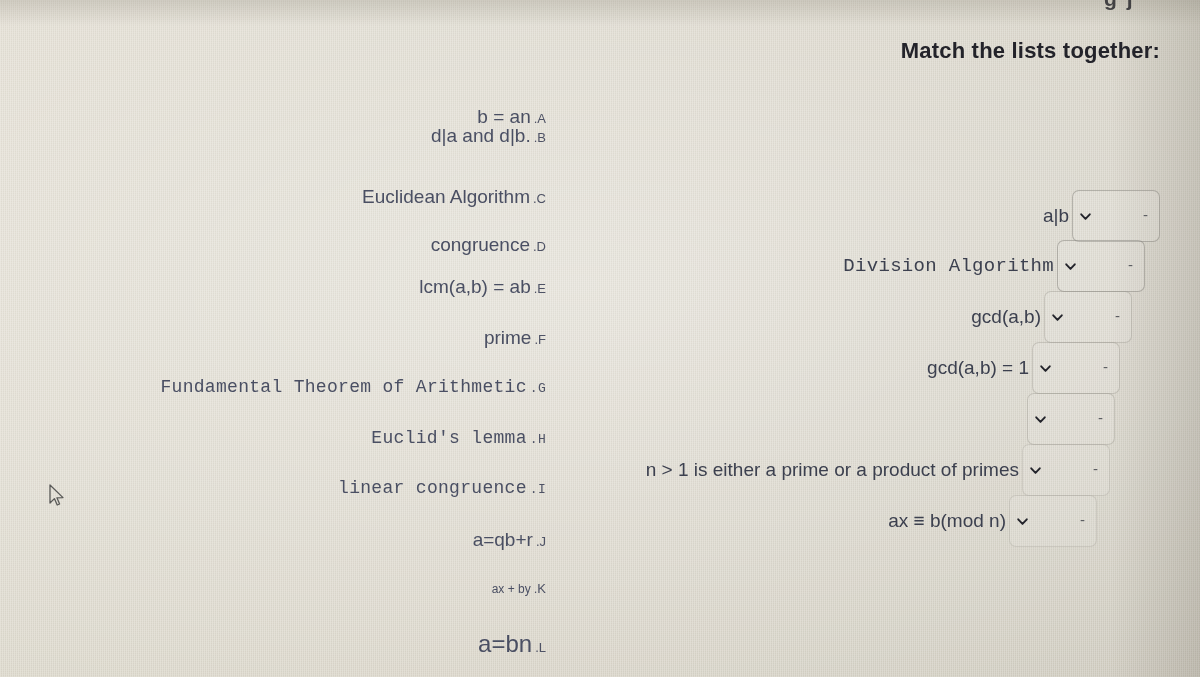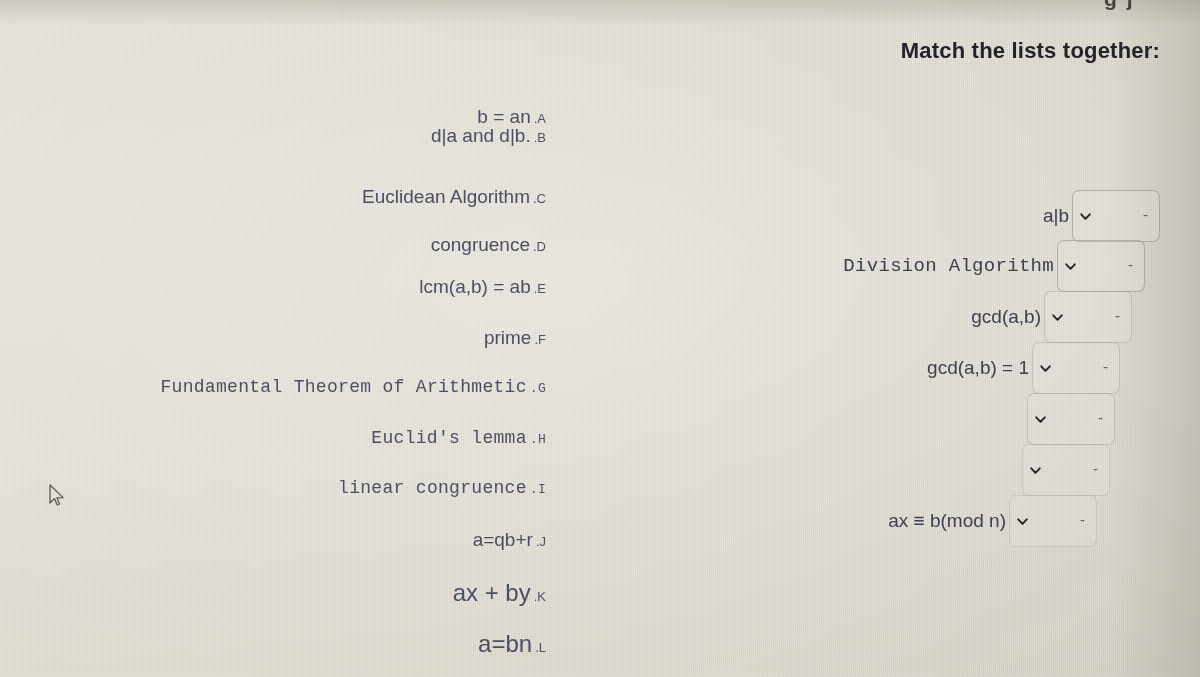--- a/index.html
+++ b/index.html
@@ -179,21 +179,21 @@
       <div class="left-item" style="top: 0px; margin-top: 32px;"><span class="term f-sans" style="font-size: 19px;">b = an</span><span class="letter f-sans">.A</span></div>
       <div class="left-item" style="top: 51px;"><span class="term f-sans" style="font-size: 19px;">d|a and d|b.</span><span class="letter f-sans">.B</span></div>
       <div class="left-item" style="top: 112px;"><span class="term f-sans" style="font-size: 19px;">Euclidean Algorithm</span><span class="letter f-sans">.C</span></div>
       <div class="left-item" style="top: 152px; margin-top: 8px;"><span class="term f-sans" style="font-size: 19px;">congruence</span><span class="letter f-sans">.D</span></div>
       <div class="left-item" style="top: 202px;"><span class="term f-sans" style="font-size: 19px;">lcm(a,b) = ab</span><span class="letter f-sans">.E</span></div>
       <div class="left-item" style="top: 253px;"><span class="term f-sans" style="font-size: 19px;">prime</span><span class="letter f-sans">.F</span></div>
       <div class="left-item" style="top: 303px;"><span class="term f-mono" style="font-size: 18px;">Fundamental Theorem of Arithmetic</span><span class="letter f-mono">.G</span></div>
       <div class="left-item" style="top: 354px;"><span class="term f-mono" style="font-size: 18px;">Euclid's lemma</span><span class="letter f-mono">.H</span></div>
       <div class="left-item" style="top: 404px;"><span class="term f-mono" style="font-size: 18px;">linear congruence</span><span class="letter f-mono">.I</span></div>
       <div class="left-item" style="top: 455px;"><span class="term f-sans" style="font-size: 19px;">a=qb+r</span><span class="letter f-sans">.J</span></div>
-      <div class="left-item" style="top: 505px;"><span class="term f-sans" style="font-size: 24px;">ax + by</span><span class="letter f-sans">.K</span></div>
+      <div class="left-item" style="top: 505px;"><span class="term f-sans" style="font-size: 12px;">ax + by</span><span class="letter f-sans">.K</span></div>
       <div class="left-item" style="top: 556px;"><span class="term f-sans" style="font-size: 24px;">a=bn</span><span class="letter f-sans">.L</span></div>
     </div>
 
   <div id="right-column">
       <div class="right-row" style="top: 0px; right: 40px; margin-left: 24px;">
         <span class="right-label f-sans">a|b</span>
         <div class="select-box ">
           <span class="chev">
             <svg viewBox="0 0 13 13" aria-hidden="true">
               <path d="M2.2 4.3 L6.5 8.9 L10.8 4.3" fill="none" stroke="currentColor" stroke-width="1.9" stroke-linecap="round" stroke-linejoin="round"></path>
@@ -239,20 +239,21 @@
         <div class="select-box faint">
           <span class="chev">
             <svg viewBox="0 0 13 13" aria-hidden="true">
               <path d="M2.2 4.3 L6.5 8.9 L10.8 4.3" fill="none" stroke="currentColor" stroke-width="1.9" stroke-linecap="round" stroke-linejoin="round"></path>
             </svg>
           </span>
           <span class="dash">-</span>
         </div>
       </div>
       <div class="right-row" style="top: 254px; right: 90px;">
+        <span class="right-label f-sans">n &gt; 1 is either a prime or a product of primes</span>
         <div class="select-box fainter">
           <span class="chev">
             <svg viewBox="0 0 13 13" aria-hidden="true">
               <path d="M2.2 4.3 L6.5 8.9 L10.8 4.3" fill="none" stroke="currentColor" stroke-width="1.9" stroke-linecap="round" stroke-linejoin="round"></path>
             </svg>
           </span>
           <span class="dash">-</span>
         </div>
       </div>
       <div class="right-row" style="top: 305px; right: 103px;">

